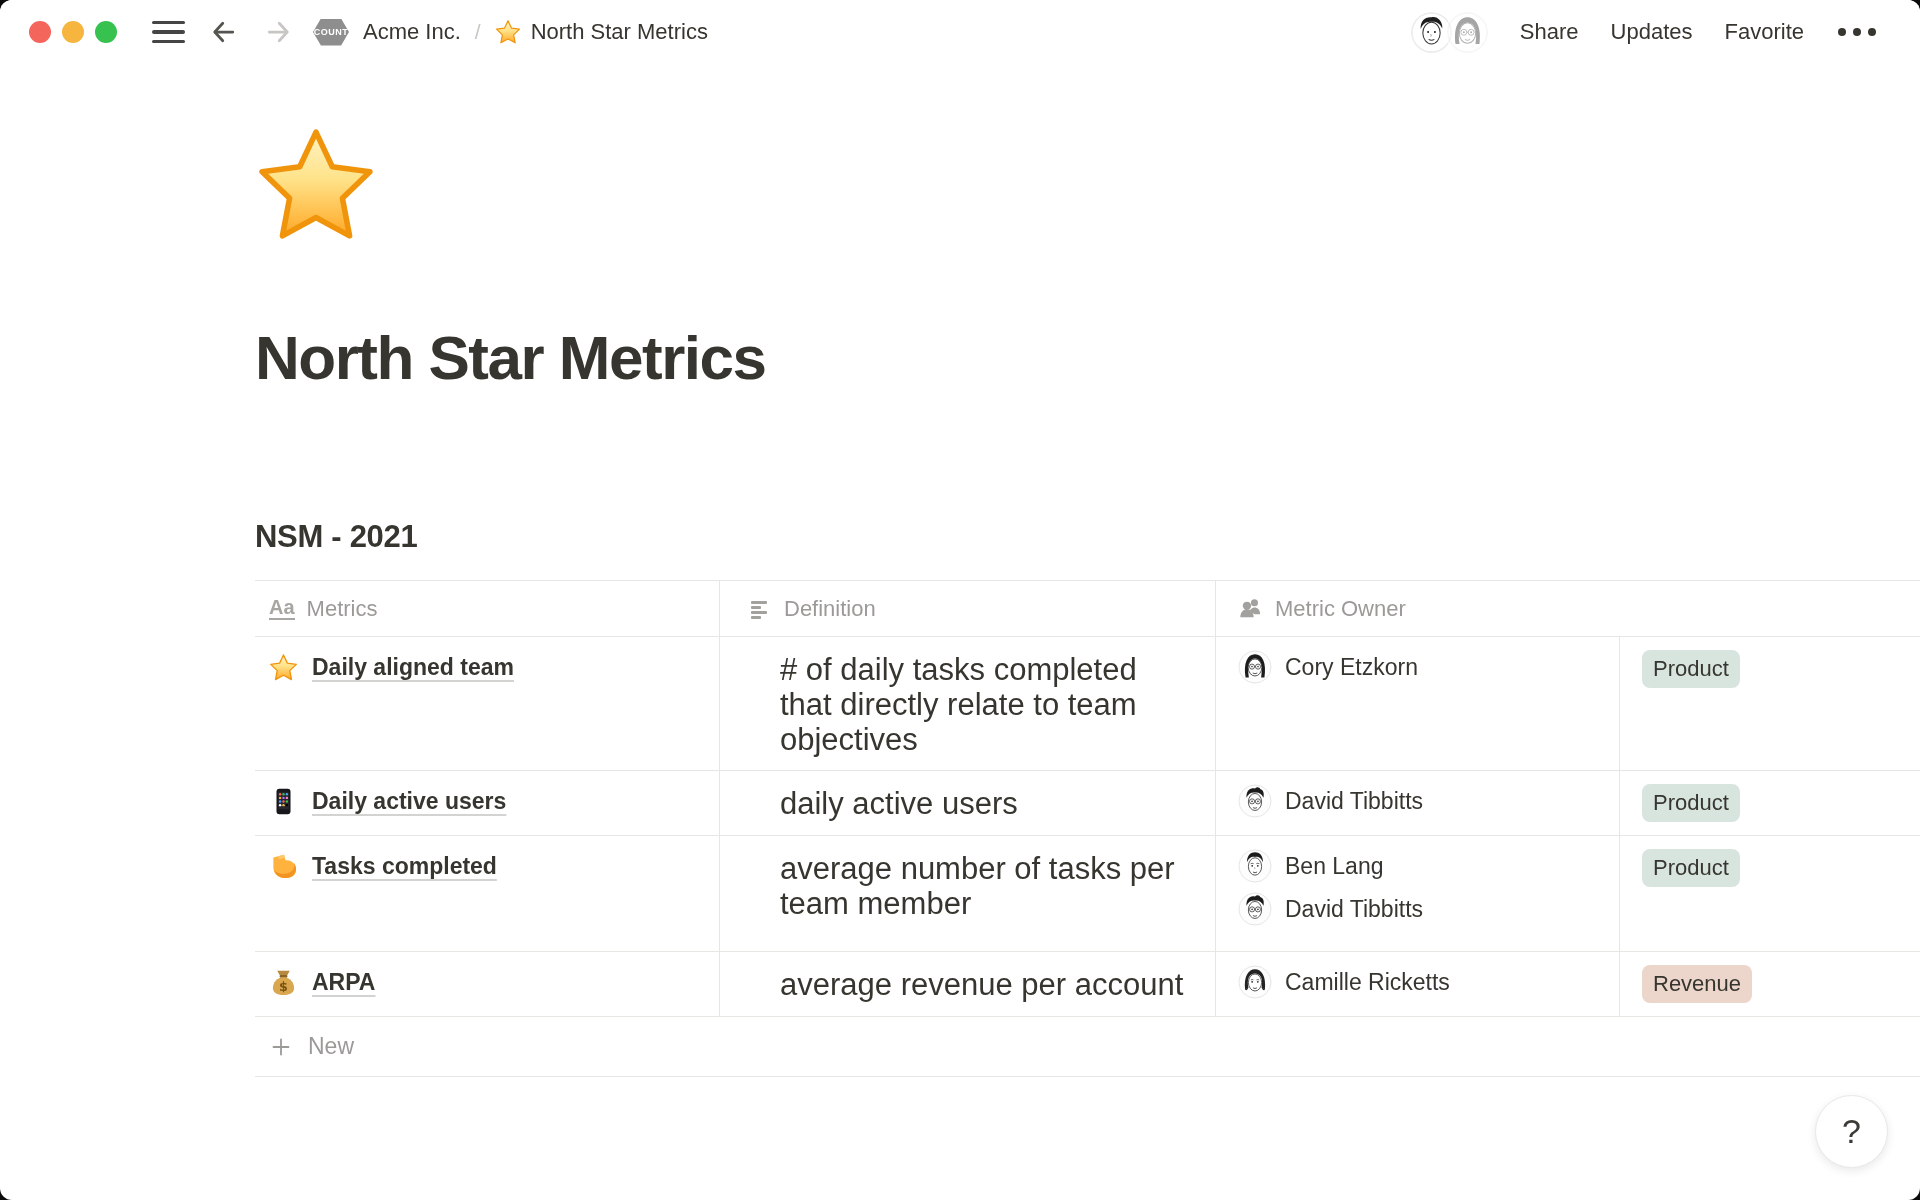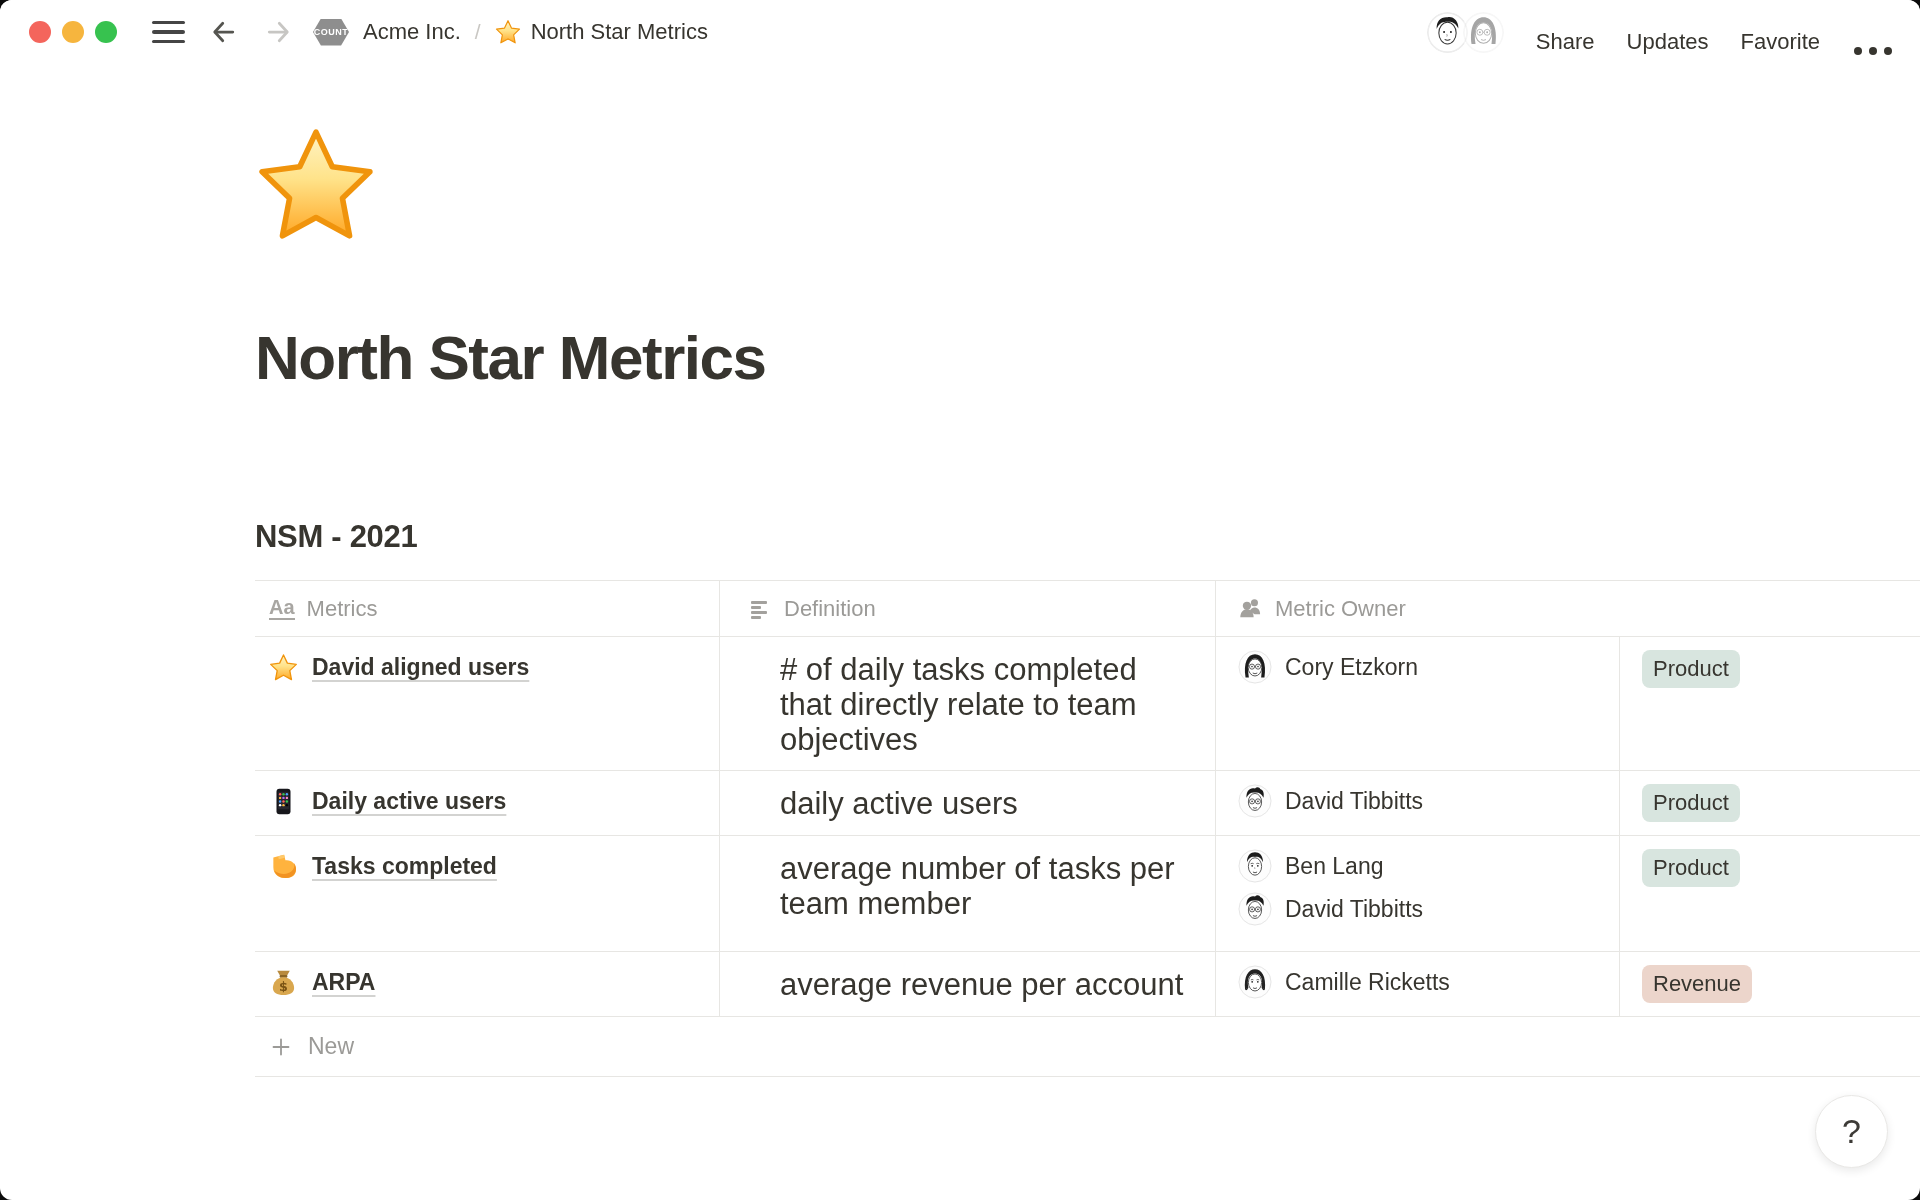--- a/index.html
+++ b/index.html
@@ -22,21 +22,21 @@
   .light-yellow{background:#f6b53e;}
   .light-green{background:#37c24f;}
   .hamburger{margin-left:35px;width:33px;height:22px;display:flex;flex-direction:column;justify-content:space-between;cursor:pointer;}
   .hamburger i{height:3.2px;background:#454545;border-radius:2px;display:block;}
   .nav-arrow{margin-left:24px;width:30px;height:30px;display:flex;align-items:center;justify-content:center;}
   .crumb{display:flex;align-items:center;margin-left:20px;font-size:22px;}
   .acme-badge{width:36px;height:27px;background:#8e8e8e;clip-path:polygon(22% 0,78% 0,100% 50%,78% 100%,22% 100%,0 50%);display:flex;align-items:center;justify-content:center;color:#fff;font-size:9px;font-weight:700;letter-spacing:.5px;}
   .crumb-ws{margin-left:14px;color:var(--text);}
   .crumb-sep{margin:0 14px;color:#c9c7c3;font-size:21px;}
   .crumb-star{width:26px;height:26px;margin-right:10px;}
-  .topbar-right{position:absolute;right:28px;display:flex;align-items:flex-end;font-size:22px;color:var(--text);}
+  .topbar-right{position:absolute;right:44px;display:flex;align-items:center;font-size:22px;color:var(--text);}
   .avatars{display:flex;margin-right:30px;}
   .avatar-ring{width:45px;height:45px;border-radius:50%;background:#fff;border:2px solid #fff;box-shadow:0 0 0 1px #ececec inset;}
   .avatar-ring + .avatar-ring{margin-left:-9px;}
   .avatar-faded{opacity:.42;}
   .tb-action{margin-left:32px;cursor:pointer;}
   .dots{display:flex;gap:7px;margin-left:34px;cursor:pointer;}
   .dots i{width:8px;height:8px;border-radius:50%;background:#37352f;display:block;}
 
   
   .content{padding-left:255px;}
@@ -228,21 +228,21 @@
           </svg>
           <span>Metric Owner</span>
         </div>
       </div>
 
       <div class="trow r-tall1">
         <div class="cell metric-cell">
           <svg class="emoji" viewBox="0 0 24 24">
               <use href="#star-shape"></use>
             </svg>
-          <span class="metric-link">David aligned users</span>
+          <span class="metric-link">Daily aligned team</span>
         </div>
         <div class="cell">
           <div class="def-text"># of daily tasks completed that directly relate to team objectives</div>
         </div>
         <div class="cell owner-cell">
           <div class="owner">
             <svg class="av" viewBox="0 0 36 36">
               <circle cx="18" cy="18" r="17" fill="#fdfdfd" stroke="#e3e3e3"></circle>
               <path d="M8 29 C5.5 14 10 4.5 18 4.5 C26 4.5 30.5 14 28 29 L24.5 29 C26.5 16 23.5 9 18 9 C12.5 9 9.5 16 11.5 29 Z" fill="#1c1c1c"></path>
               <ellipse cx="18" cy="18.5" rx="7.2" ry="9" fill="#fff" stroke="#3a3a3a" stroke-width="0.9"></ellipse>

